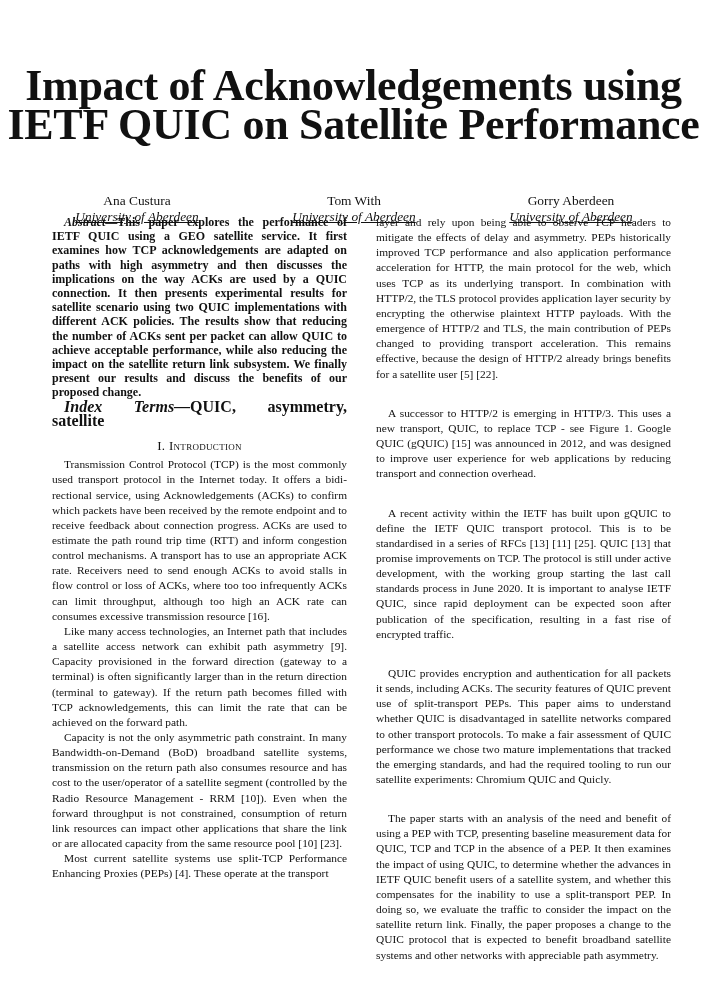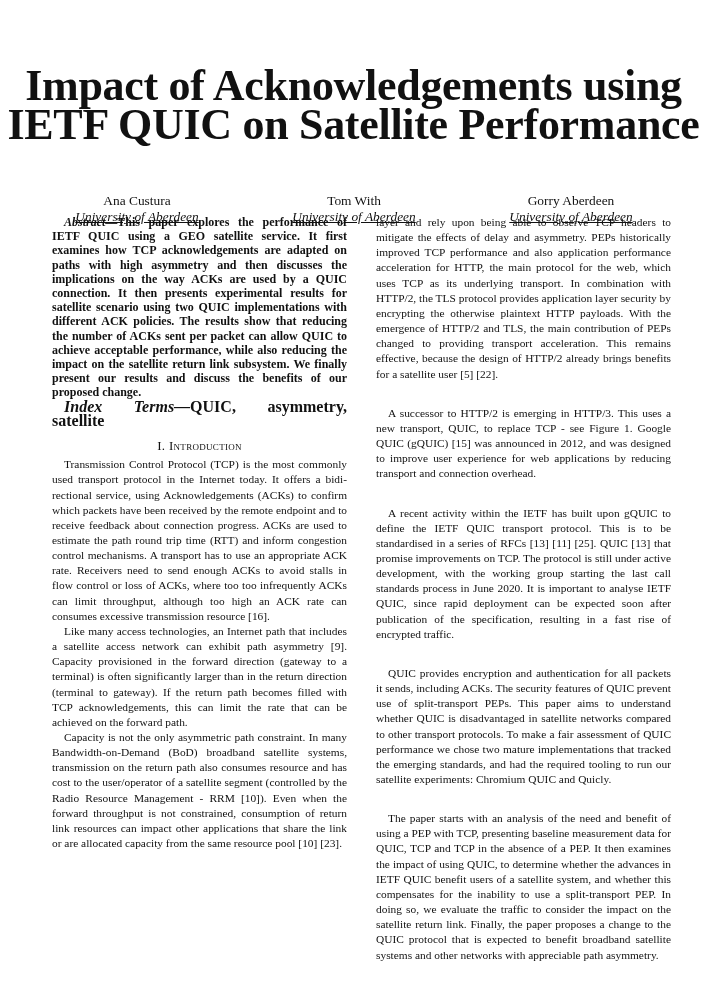--- a/index.html
+++ b/index.html
@@ -68,20 +68,21 @@
 
 <div class="col left">
   <p class="abstract"><span class="lbl">Abstract</span><span>—This paper explores the performance of IETF QUIC using a GEO satellite service. It first examines how TCP acknowledgements are adapted on paths with high asymmetry and then discusses the implications on the way ACKs are used by a QUIC connection. It then presents experimental results for satellite scenario using two QUIC implementations with different ACK policies. The results show that reducing the number of ACKs sent per packet can allow QUIC to achieve acceptable performance, while also reducing the impact on the satellite return link subsystem. We finally present our results and discuss the benefits of our proposed change.</span></p>
   <p class="indexterms"><span class="lbl">Index Terms</span><span>—QUIC, asymmetry, satellite</span></p>
 
   <div class="section-head"><span>I.</span> <span class="sc">Introduction</span></div>
 
   <p>Transmission Control Protocol (TCP) is the most commonly used transport protocol in the Internet today. It offers a bidi­rectional service, using Acknowledgements (ACKs) to confirm which packets have been received by the remote endpoint and to receive feedback about connection progress. ACKs are used to estimate the path round trip time (RTT) and inform congestion control mechanisms. A transport has to use an appropriate ACK rate. Receivers need to send enough ACKs to avoid stalls in flow control or loss of ACKs, where too too infrequently ACKs can limit throughput, although too high an ACK rate can consumes excessive transmission resource [16].</p>
   <p>Like many access technologies, an Internet path that in­cludes a satellite access network can exhibit path asymme­try [9]. Capacity provisioned in the forward direction (gateway to a terminal) is often significantly larger than in the return direction (terminal to gateway). If the return path becomes filled with TCP acknowledgements, this can limit the rate that can be achieved on the forward path.</p>
   <p>Capacity is not the only asymmetric path constraint. In many Bandwidth-on-Demand (BoD) broadband satellite systems, transmission on the return path also consumes resource and has cost to the user/operator of a satellite segment (controlled by the Radio Resource Management - RRM [10]). Even when the forward throughput is not constrained, consumption of return link resources can impact other applications that share the link or are allocated capacity from the same resource pool [10] [23].</p>
+  <p>Most current satellite systems use split-TCP Performance Enhancing Proxies (PEPs) [4]. These operate at the transport</p>
 </div>
 
 <div class="col right">
   <p class="noindent">layer and rely upon being able to observe TCP headers to mitigate the effects of delay and asymmetry. PEPs historically improved TCP performance and also application performance acceleration for HTTP, the main protocol for the web, which uses TCP as its underlying transport. In combination with HTTP/2, the TLS protocol provides application layer security by encrypting the otherwise plaintext HTTP payloads. With the emergence of HTTP/2 and TLS, the main contribution of PEPs changed to providing transport acceleration. This remains effective, because the design of HTTP/2 already brings benefits for a satellite user [5] [22].</p>
   <p class="gap">A successor to HTTP/2 is emerging in HTTP/3. This uses a new transport, QUIC, to replace TCP - see Figure 1. Google QUIC (gQUIC) [15] was announced in 2012, and was designed to improve user experience for web applications by reducing transport and connection overhead.</p>
   <p class="gap">A recent activity within the IETF has built upon gQUIC to define the IETF QUIC transport protocol. This is to be standardised in a series of RFCs [13] [11] [25]. QUIC [13] that promise improvements on TCP. The protocol is still under active development, with the working group starting the last call standards process in June 2020. It is important to analyse IETF QUIC, since rapid deployment can be expected soon after publication of the specification, resulting in a fast rise of encrypted traffic.</p>
   <p class="gap">QUIC provides encryption and authentication for all packets it sends, including ACKs. The security features of QUIC pre­vent use of split-transport PEPs. This paper aims to understand whether QUIC is disadvantaged in satellite networks compared to other transport protocols. To make a fair assessment of QUIC performance we chose two mature implementations that tracked the emerging standards, and had the required tooling to run our satellite experiments: Chromium QUIC and Quicly.</p>
   <p class="gap">The paper starts with an analysis of the need and benefit of using a PEP with TCP, presenting baseline measurement data for QUIC, TCP and TCP in the absence of a PEP. It then examines the impact of using QUIC, to determine whether the advances in IETF QUIC benefit users of a satellite system, and whether this compensates for the inability to use a split-transport PEP. In doing so, we evaluate the traffic to consider the impact on the satellite return link. Finally, the paper proposes a change to the QUIC protocol that is expected to benefit broadband satellite systems and other networks with appreciable path asymmetry.</p>
 </div>
 

